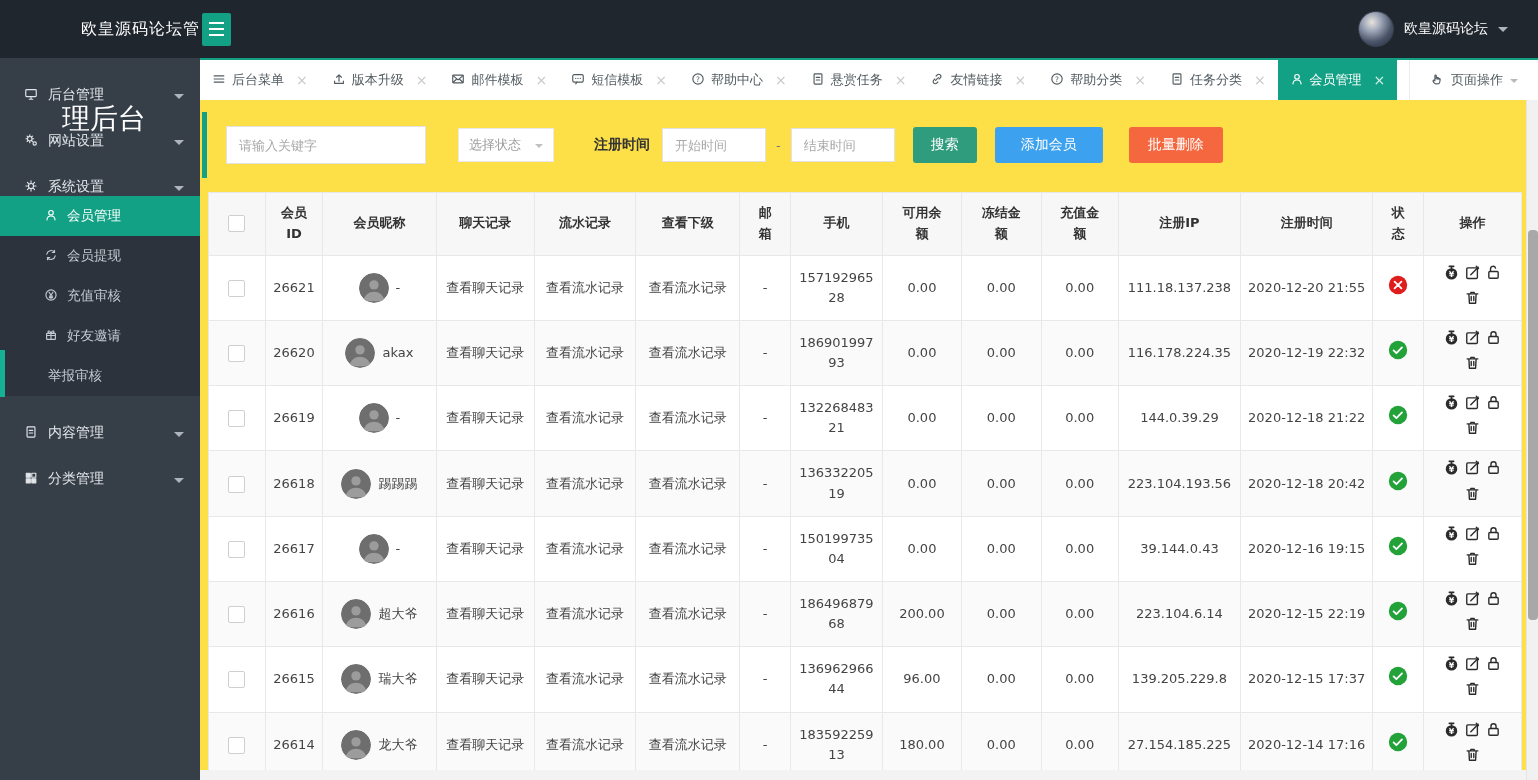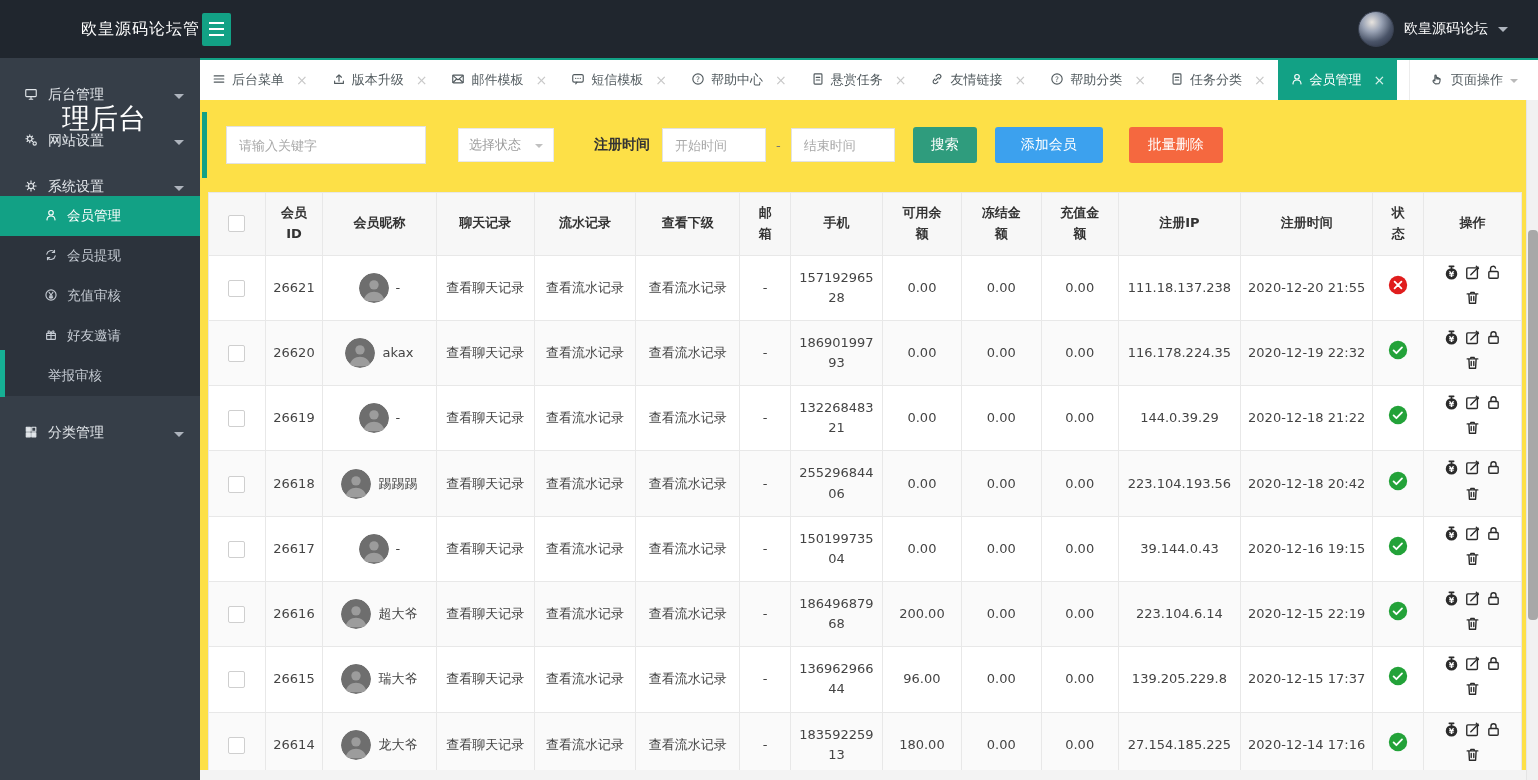--- a/index.html
+++ b/index.html
@@ -151,20 +151,28 @@
         <span><svg width="14" height="14" viewBox="0 0 16 16" fill="none" stroke="currentColor" stroke-width="1.3" stroke-linecap="round" stroke-linejoin="round">
               <rect x="3" y="6.2" width="10" height="6.8" rx="0.5"></rect>
               <path d="M3 8.6h10M8 6.2v6.8"></path>
               <path d="M7.9 6C6.6 6.2 4.5 5.8 4.6 4.3c.1-1.5 2.5-1.2 3.3 1.7zm.2 0c1.3.2 3.4-.2 3.3-1.7-.1-1.5-2.5-1.2-3.3 1.7z"></path>
             </svg></span>
           <span class="lbl" style="">好友邀请</span>
         </div>
         <div class="side-sub  noicon">
         <span class="lbl" style="margin-left:4px">举报审核</span>
         </div>
+      </div>
+      <div class="side-item">
+      <span><svg width="14" height="14" viewBox="0 0 16 16" fill="none" stroke="currentColor" stroke-width="1.3" stroke-linecap="round" stroke-linejoin="round">
+            <rect x="3.5" y="2.2" width="9" height="11.6" rx="1"></rect>
+            <path d="M6 6.2h4M6 9.2h4"></path>
+          </svg></span>
+      <span class="lbl">内容管理</span>
+        <span class="caret-down"></span>
       </div>
       <div class="side-item">
       <span><svg width="14" height="14" viewBox="0 0 16 16" fill="none" stroke="currentColor" stroke-width="1.3" stroke-linecap="round" stroke-linejoin="round">
             <rect x="2.6" y="2.6" width="4.6" height="4.6" fill="currentColor"></rect>
             <rect x="8.9" y="2.6" width="4.6" height="4.6"></rect>
             <rect x="2.6" y="8.9" width="4.6" height="4.6" fill="currentColor"></rect>
             <rect x="8.9" y="8.9" width="4.6" height="4.6" fill="currentColor"></rect>
           </svg></span>
       <span class="lbl">分类管理</span>
         <span class="caret-down"></span>
@@ -478,21 +486,21 @@
                   <g clip-path="url(#avc)">
                     <circle cx="16" cy="16" r="16" fill="#6e6e6e"></circle>
                     <circle cx="16" cy="12.6" r="5" fill="#9c9c9c"></circle>
                     <path d="M4.5 30c1.6-7 6.3-10 11.5-10s9.9 3 11.5 10z" fill="#9c9c9c"></path>
                   </g>
                 </svg></span><span>踢踢踢</span></td>
     <td class="linkcell">查看聊天记录</td>
     <td class="linkcell">查看流水记录</td>
     <td class="linkcell">查看流水记录</td>
     <td>-</td>
-    <td>25529684406</td>
+    <td>13633220519</td>
     <td>0.00</td>
     <td>0.00</td>
     <td>0.00</td>
     <td>223.104.193.56</td>
     <td>2020-12-18 20:42</td>
     <td><span class="status-ic"><svg width="20" height="20" viewBox="0 0 20 20">
                   <circle cx="10" cy="10" r="9.2" fill="#23a239"></circle>
                   <path d="M5.6 10.4l2.8 2.8 5.6-5.8" stroke="#fff" stroke-width="1.8" fill="none" stroke-linecap="round" stroke-linejoin="round"></path>
                 </svg></span></td>
     <td class="opcell">

